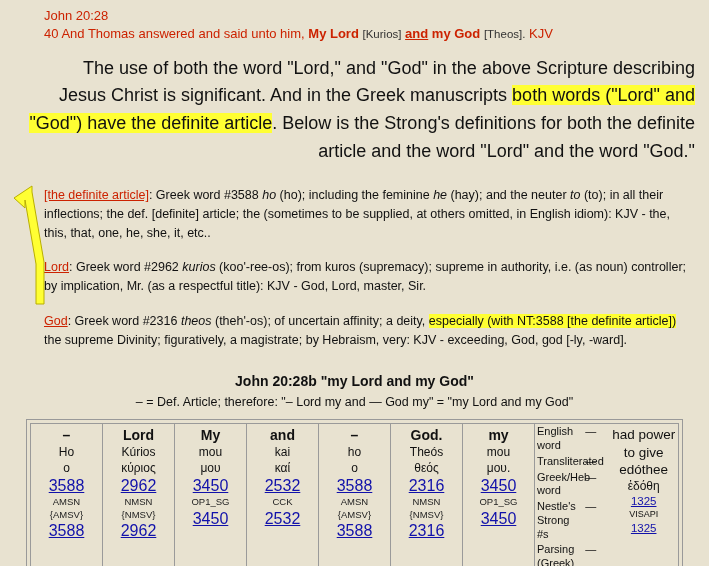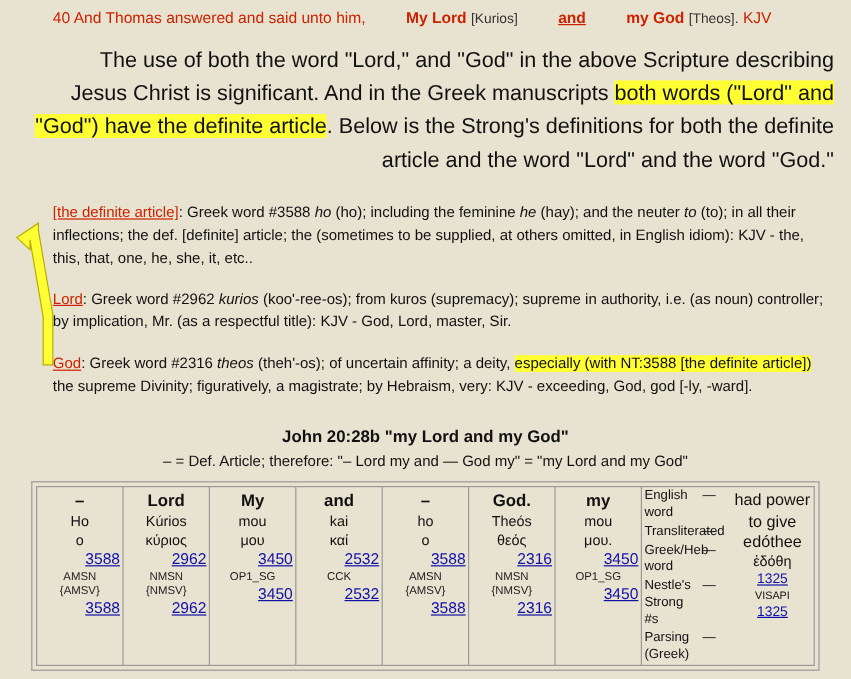--- a/index.html
+++ b/index.html
@@ -27,21 +27,21 @@
     color: #cc2200;
     font-size: 13px;
     margin: 2px 0 2px 34px;
   }
   .verse-line {
     color: #cc2200;
     font-size: 13px;
     margin: 0 0 0 34px;
     line-height: 1.35;
   }
-  .verse-line b { font-weight: bold; margin-left: 30px; }
+  .verse-line b { font-weight: bold; }
   .bracketed { color: #333333; font-size: 11.5px; }
   .underline { text-decoration: underline; }
   .kjv { color: #cc2200; }
 
   .para {
     margin: 12px 4px 16px 4px;
     line-height: 1.55;
     text-align: right;
     font-size: 18px;
   }
@@ -108,22 +108,21 @@
     font-weight: bold;
     color: #111;
   }
   .cell-grk {
     font-size: 12px;
     color: #111;
   }
   .cell-num {
     text-decoration: underline;
     color: #1111aa;
-    font-size: 13px;
-    text-align: right;
+    font-size: 16px;
   }
   .cell-parse {
     font-size: 9.5px;
     color: #222;
   }
 
   table.legend {
     border-collapse: collapse;
     width: 100%;
     table-layout: fixed;
@@ -158,20 +157,21 @@
   .right-cell { padding: 0 !important; }
   .right-inner { display: flex; }
   .right-labels { width: 52%; }
   .right-gloss { width: 48%; padding-top: 2px; }
 </style>
 </head>
 <body>
 
 <div class="page">
 
+  <div class="verse-ref">John 20:28</div>
 
   <div class="verse-line">
     <span>40</span>
     <span>And Thomas answered and said unto him,</span>
     <b>My Lord</b>
     <span class="bracketed">[Kurios]</span>
     <b class="underline">and</b>
     <b>my God</b>
     <span class="bracketed">[Theos].</span>
     <span class="kjv">KJV</span>

